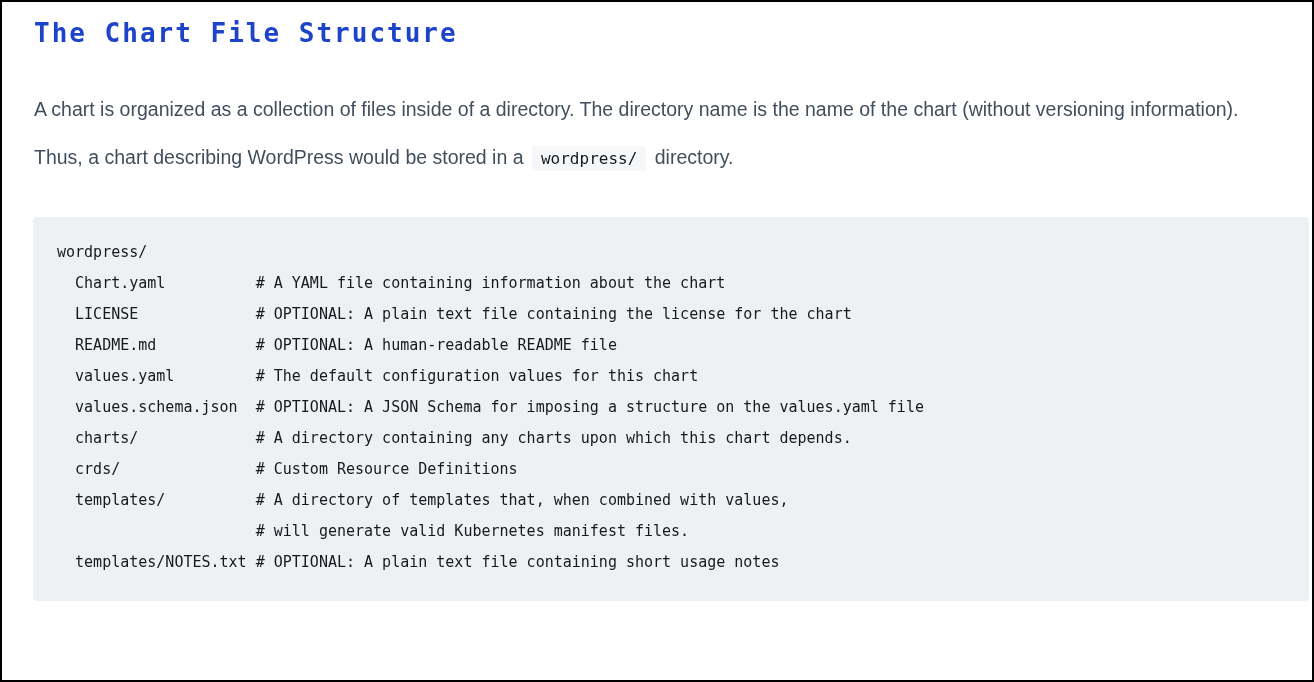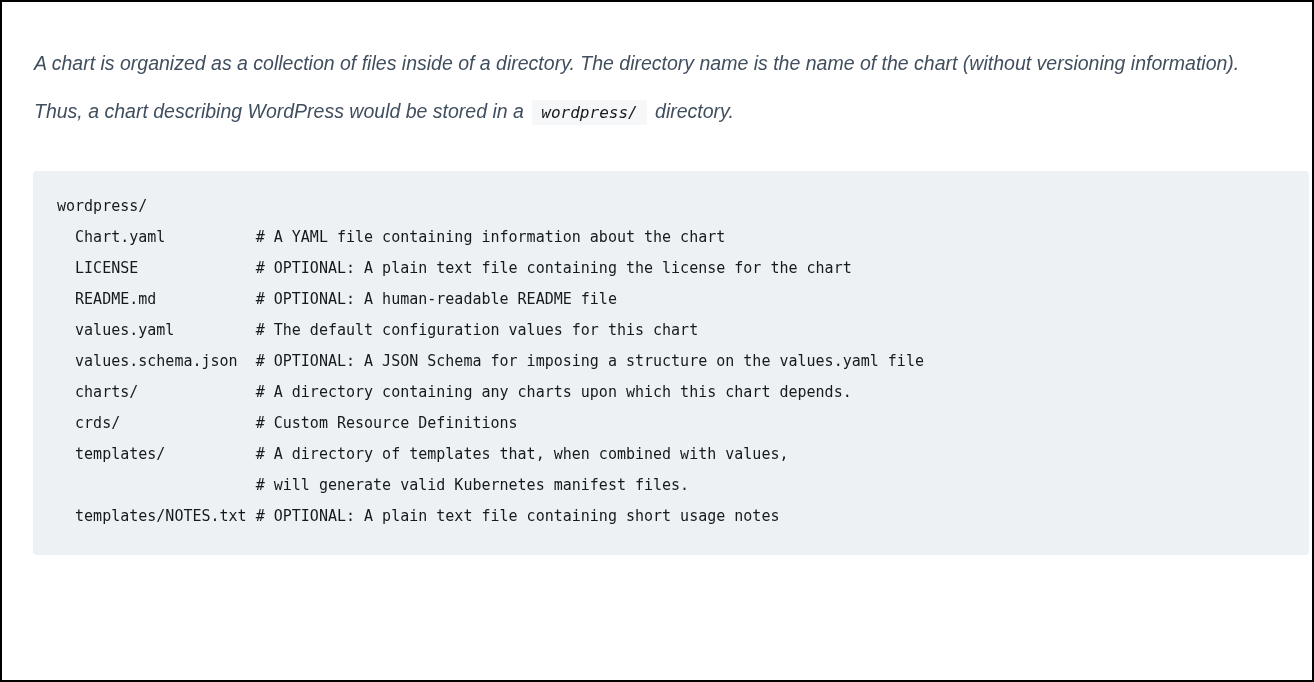--- a/index.html
+++ b/index.html
@@ -25,21 +25,20 @@
     line-height: 30px;
     letter-spacing: 2px;
     color: #1d43c8;
   }
   p.body-text {
     margin: 0 32px;
     max-width: 1232px;
     font-size: 19.5px;
     line-height: 48px;
     color: #414e5e;
-    font-style: italic;
   }
   p.intro-paragraph { margin-top: 37px; }
   p.leadin-paragraph { margin-top: 33px; }
   code.inline-code {
     font-family: "DejaVu Sans Mono", monospace;
     font-size: 16px;
     color: #16191d;
     background: #f6f7f8;
     padding: 3px 9px;
     margin: 0 3px;
@@ -59,20 +58,21 @@
     white-space: pre;
     overflow: hidden;
   }
   pre.code-block code { font-family: inherit; }
 </style>
 </head>
 <body>
 
 <div class="page">
 
+  <h1 class="page-title">The Chart File Structure</h1>
 
   <p class="body-text intro-paragraph"><span>A chart is organized as a collection of files inside of a directory. The directory name is the name of the chart (without versioning information). Thus, a chart describing WordPress would be stored in a </span><code class="inline-code">wordpress/</code><span> directory.</span></p>
 
 
   <pre class="code-block"><code>wordpress/
   Chart.yaml          # A YAML file containing information about the chart
   LICENSE             # OPTIONAL: A plain text file containing the license for the chart
   README.md           # OPTIONAL: A human-readable README file
   values.yaml         # The default configuration values for this chart
   values.schema.json  # OPTIONAL: A JSON Schema for imposing a structure on the values.yaml file

